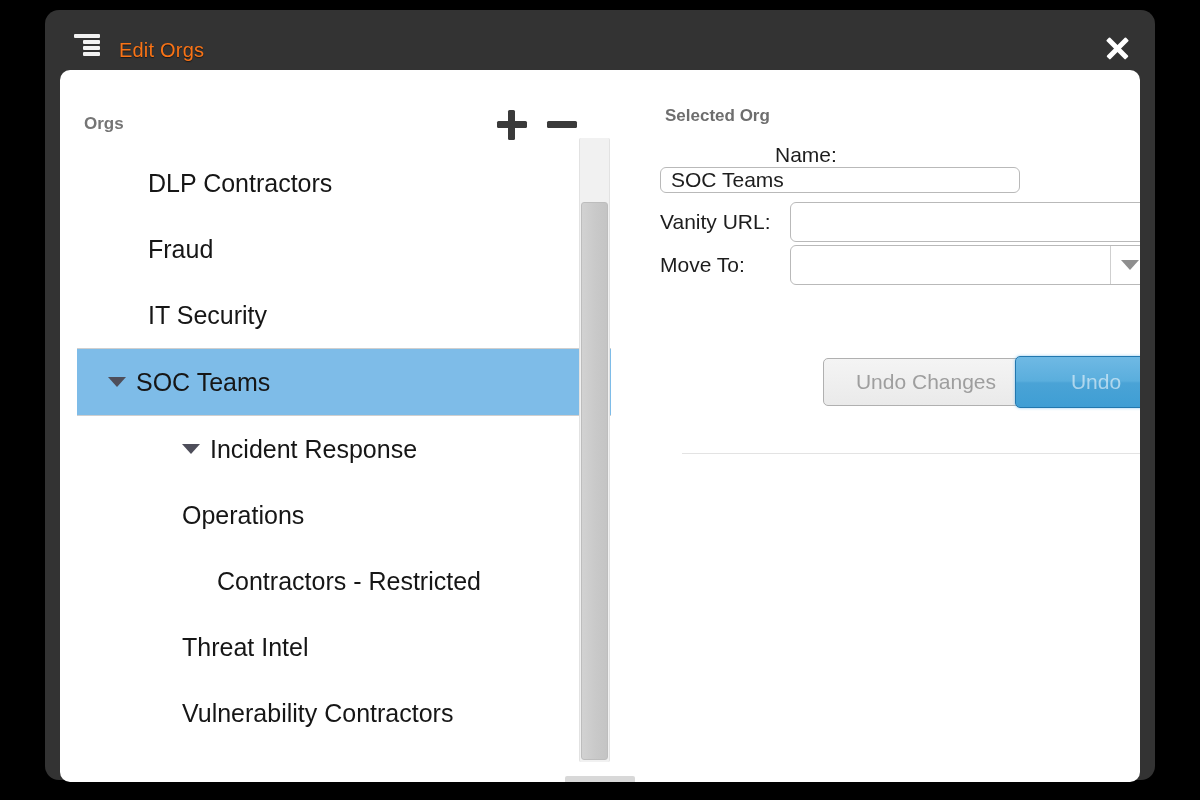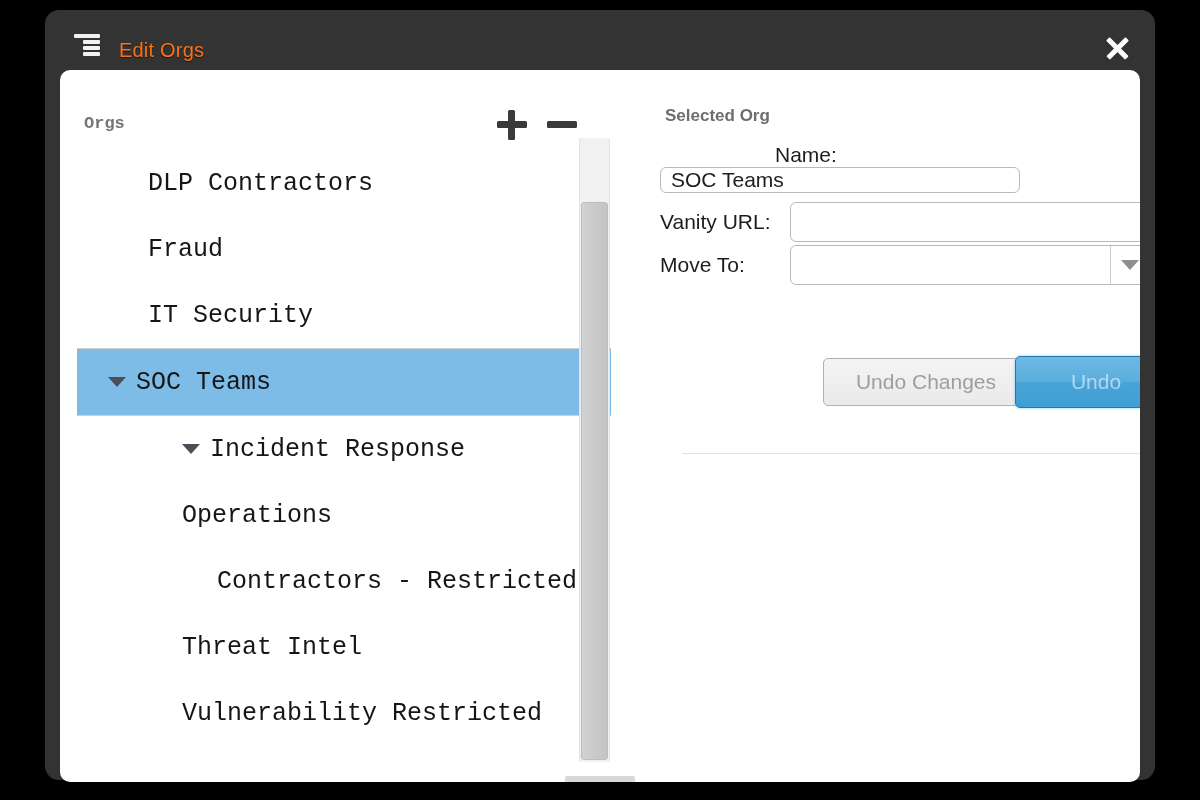--- a/index.html
+++ b/index.html
@@ -97,21 +97,20 @@
     border-radius: 10px;
     overflow: hidden;
   }
 
   
   .tree-pane {
     position: absolute;
     left: 0; top: 0;
     width: 560px;
     height: 712px;
-    font-family: Liberation Mono, monospace;
   }
 
   .orgs-label {
     position: absolute;
     left: 24px;
     top: 44px;
     font-size: 17px;
     font-weight: bold;
     color: #757575;
   }
@@ -404,21 +403,21 @@
           <div class="tree-row indent-1">
             <span class="tree-label">Operations</span>
           </div>
           <div class="tree-row indent-2">
             <span class="tree-label">Contractors - Restricted</span>
           </div>
           <div class="tree-row indent-1">
             <span class="tree-label">Threat Intel</span>
           </div>
           <div class="tree-row indent-1">
-            <span class="tree-label">Vulnerability Restricted</span>
+            <span class="tree-label">Vulnerability Contractors</span>
           </div>
         </div>
 
       <div class="v-scroll-track"></div>
       <div class="v-scroll-thumb"></div>
       <div class="h-scroll-track"></div>
     </div>
 
     <div class="detail-pane">
       <div class="section-title">Selected Org</div>

